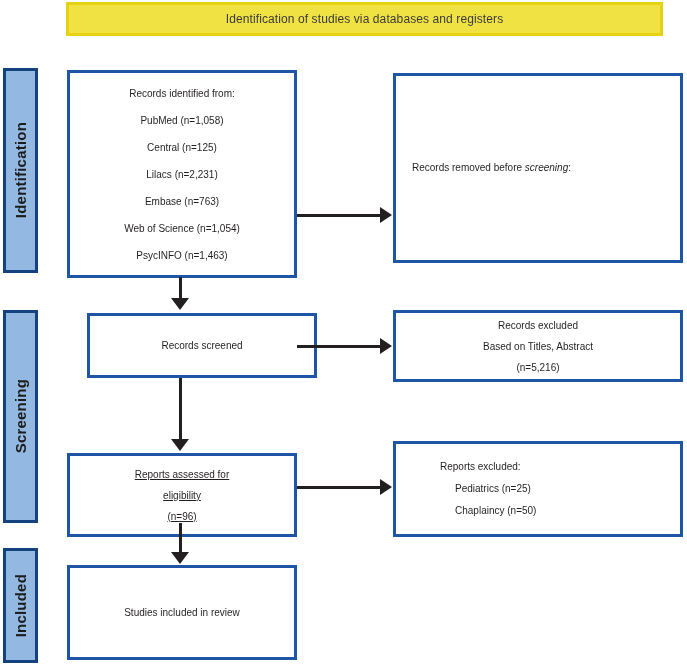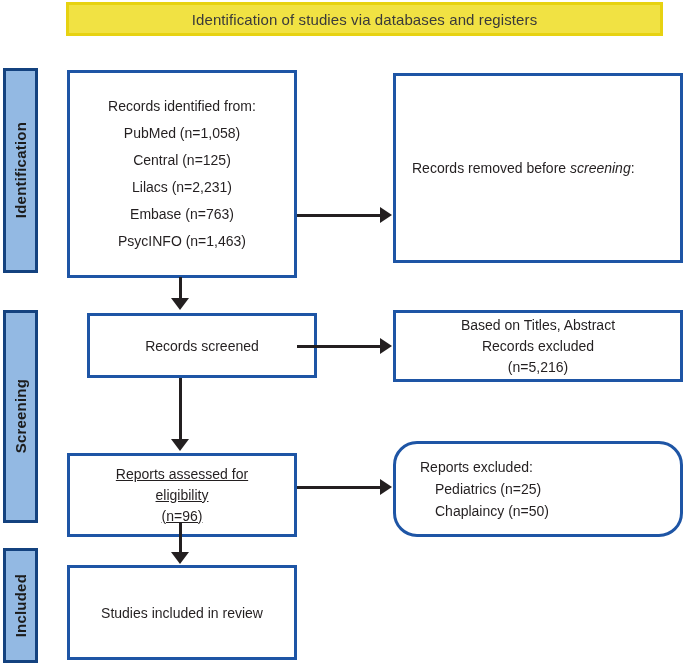--- a/index.html
+++ b/index.html
@@ -12,21 +12,21 @@
     overflow:hidden;
   }
   
   .banner{
     position:absolute;
     left:66px;top:2px;width:597px;height:34px;
     background:#f1e243;
     border:3px solid #e7d211;
     box-sizing:border-box;
     display:flex;align-items:center;justify-content:center;
-    font-size:15px;font-weight:500;color:#3a3a3a;
+    font-size:12px;font-weight:500;color:#3a3a3a;
     letter-spacing:0.1px;
   }
   
   .stage{
     position:absolute;
     left:3px;width:35px;
     background:#93b9e3;
     border:3px solid #14427f;
     box-sizing:border-box;
     display:flex;align-items:center;justify-content:center;
@@ -40,21 +40,21 @@
     letter-spacing:0.2px;
     white-space:nowrap;
   }
   
   .box{
     position:absolute;
     background:#ffffff;
     border:3px solid #1e55a5;
     box-sizing:border-box;
     display:flex;flex-direction:column;justify-content:center;
-    font-size:14px;
+    font-size:10px;
     color:#231f20;
   }
   .box.center{text-align:center;}
   .box.left-text{text-align:left;}
   .ln{line-height:22px;}
   .ln-tall{line-height:27px;}
   .ln-3{line-height:21px;}
   .indent{padding-left:15px;}
   
   .hline{position:absolute;height:3px;background:#231f20;}
@@ -89,44 +89,45 @@
   <div class="stage" style="top:548px;height:115px;">
     <span class="stage-text">Included</span>
   </div>
 
   <div class="box center" style="left:67px;top:70px;width:230px;height:208px;">
     <div class="ln-tall">Records identified from:</div>
     <div class="ln-tall">PubMed (n=1,058)</div>
     <div class="ln-tall">Central (n=125)</div>
     <div class="ln-tall">Lilacs (n=2,231)</div>
     <div class="ln-tall">Embase (n=763)</div>
+    <div class="ln-tall">Web of Science (n=1,054)</div>
     <div class="ln-tall">PsycINFO (n=1,463)</div>
   </div>
 
   <div class="box left-text" style="left:393px;top:73px;width:290px;height:190px;padding-left:16px;padding-right:6px;gap:24px;">
     <div class="ln"><span>Records removed before </span><i>screening</i><span>:</span></div>
   </div>
 
   <div class="box center" style="left:67px;top:313px;width:230px;height:65px;margin-left:20px;">
     <div class="ln">Records screened</div>
   </div>
 
   <div class="box center" style="left:393px;top:310px;width:290px;height:72px;">
+    <div class="ln-3">Records excluded</div>
     <div class="ln-3">Based on Titles, Abstract</div>
-    <div class="ln-3">Records excluded</div>
     <div class="ln-3">(n=5,216)</div>
   </div>
 
   <div class="box center" style="left:67px;top:453px;width:230px;height:84px;text-decoration:underline;">
     <div class="ln-3">Reports assessed for</div>
     <div class="ln-3">eligibility</div>
     <div class="ln-3">(n=96)</div>
   </div>
 
-  <div class="box left-text" style="left:393px;top:441px;width:290px;height:96px;padding-left:24px;border-radius:24px;">
+  <div class="box left-text" style="left:393px;top:441px;width:290px;height:96px;padding-left:44px;">
     <div class="ln">Reports excluded:</div>
     <div class="ln indent">Pediatrics (n=25)</div>
     <div class="ln indent">Chaplaincy (n=50)</div>
   </div>
 
   <div class="box center" style="left:67px;top:565px;width:230px;height:95px;gap:22px;">
     <div class="ln">Studies included in review</div>
   </div>
 
   <div>

